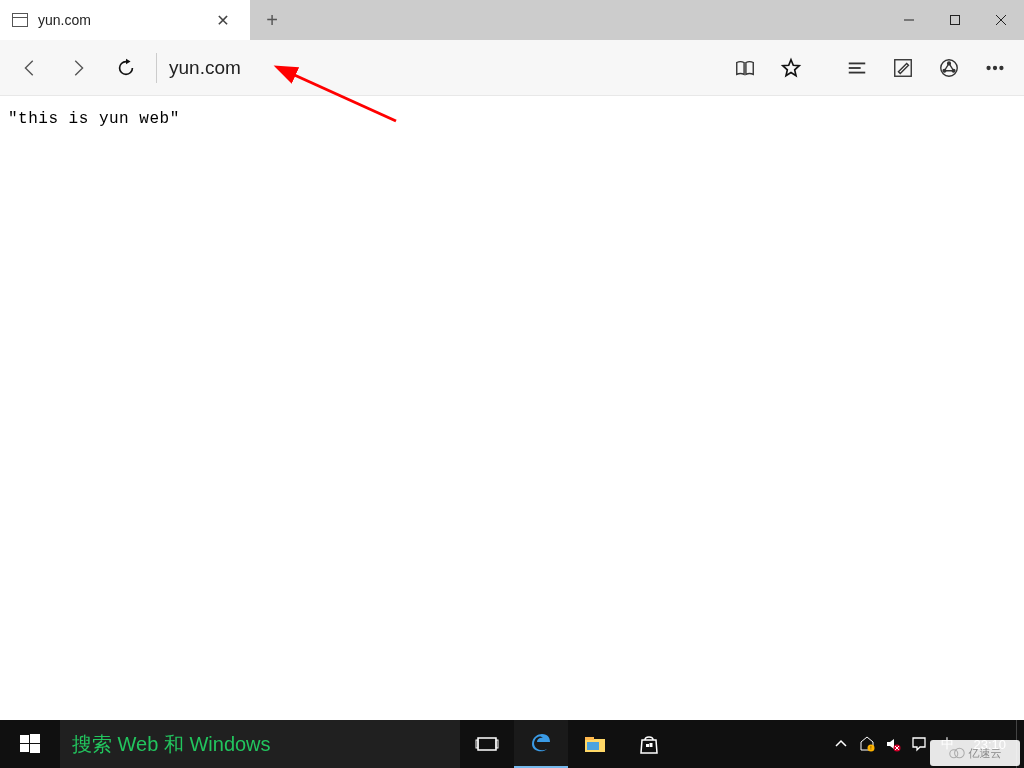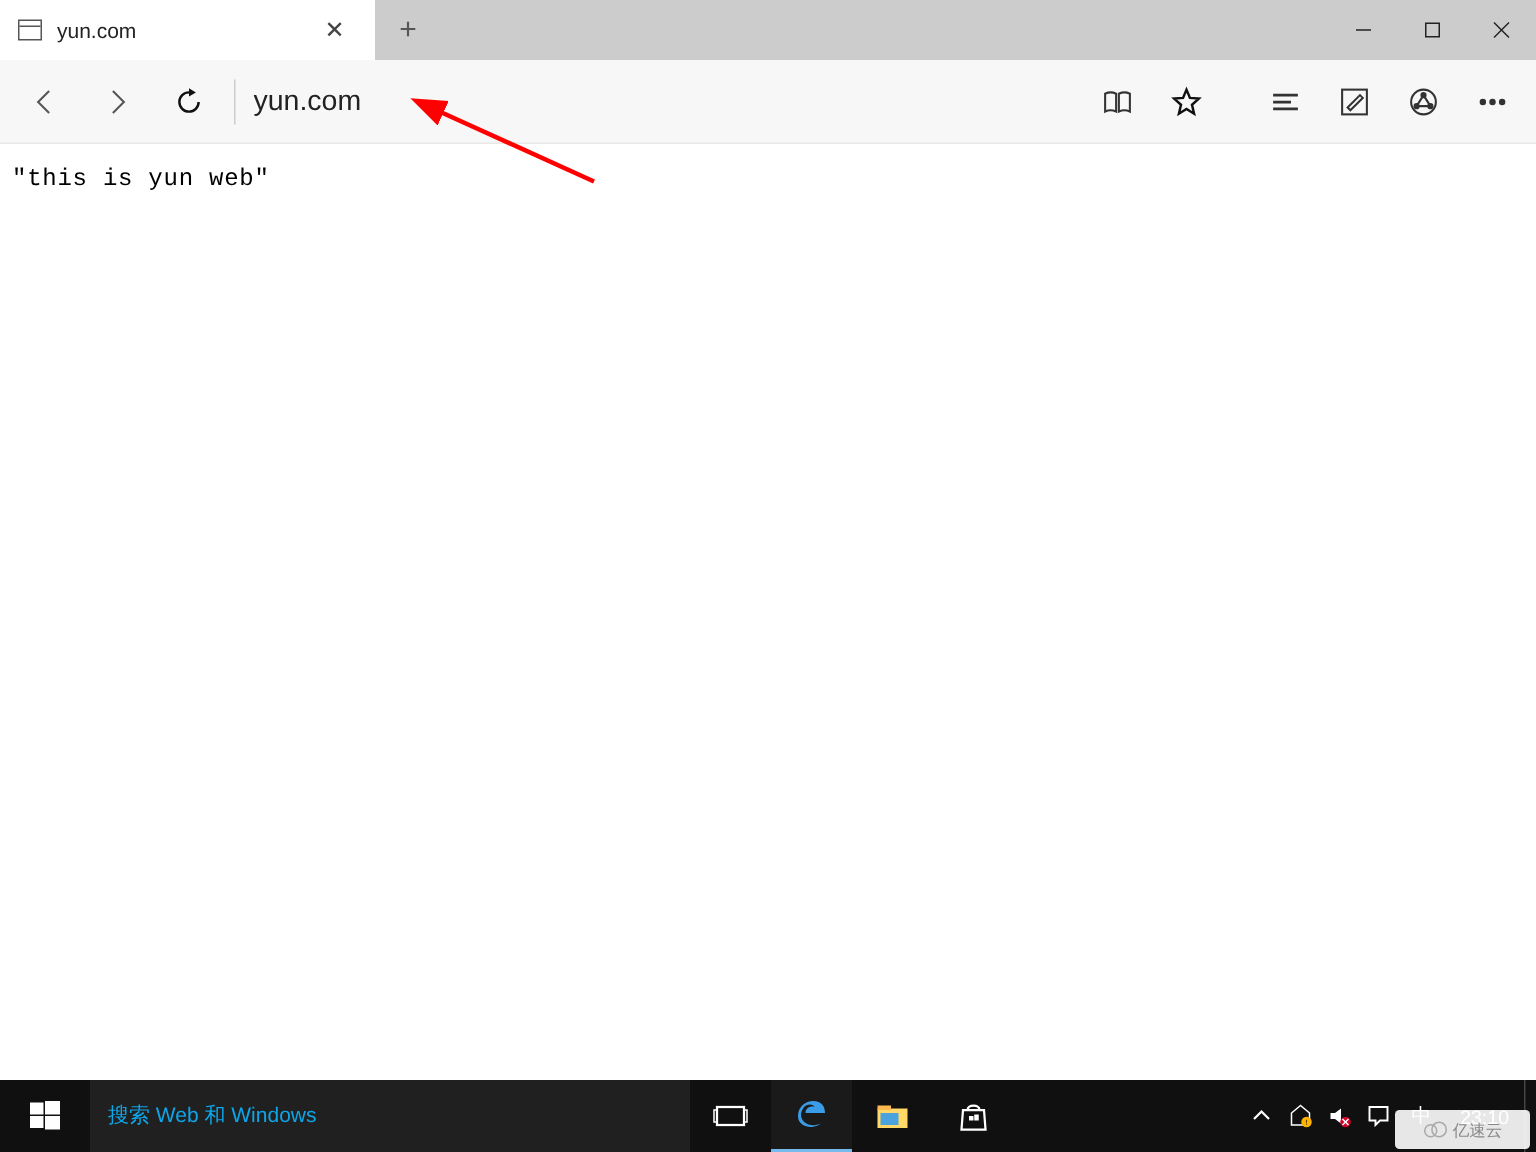--- a/index.html
+++ b/index.html
@@ -36,21 +36,21 @@
 
     
     .arrow { position:absolute; left:284px; top:67px; pointer-events:none; }
     .arrow svg { overflow:visible; }
 
     
     .taskbar { position:absolute; left:0; right:0; bottom:0; height:48px; background:#101010; display:flex; align-items:stretch; color:#fff; }
     .start-btn { width:60px; display:flex; align-items:center; justify-content:center; cursor:pointer; }
     .start-btn svg { width:20px; height:20px; }
     .search-box { width:400px; display:flex; align-items:center; background:#202020; padding-left:12px; }
-    .search-text { color:#0ea5e9; font-size:14px; }
+    .search-text { color:#22c55e; font-size:20px; }
     .task-btn { width:54px; display:flex; align-items:center; justify-content:center; cursor:pointer; }
     .task-btn.active { border-bottom:2px solid #76b9ed; background:#1a1a1a; }
     .task-btn svg { width:24px; height:24px; }
     .task-spacer { flex:1; }
     .tray { display:flex; align-items:center; padding:0 6px; gap:10px; }
     .tray-item { display:flex; align-items:center; justify-content:center; cursor:pointer; }
     .tray-item svg { width:16px; height:16px; }
     .clock { color:#fff; font-size:13px; padding:0 10px; display:flex; align-items:center; }
     .watermark { position:absolute; right:4px; bottom:2px; width:90px; height:26px; background:rgba(255,255,255,0.9); border-radius:3px; display:flex; align-items:center; justify-content:center; font-size:11px; color:#888; gap:4px; }
     .watermark svg { width:16px; height:12px; }

